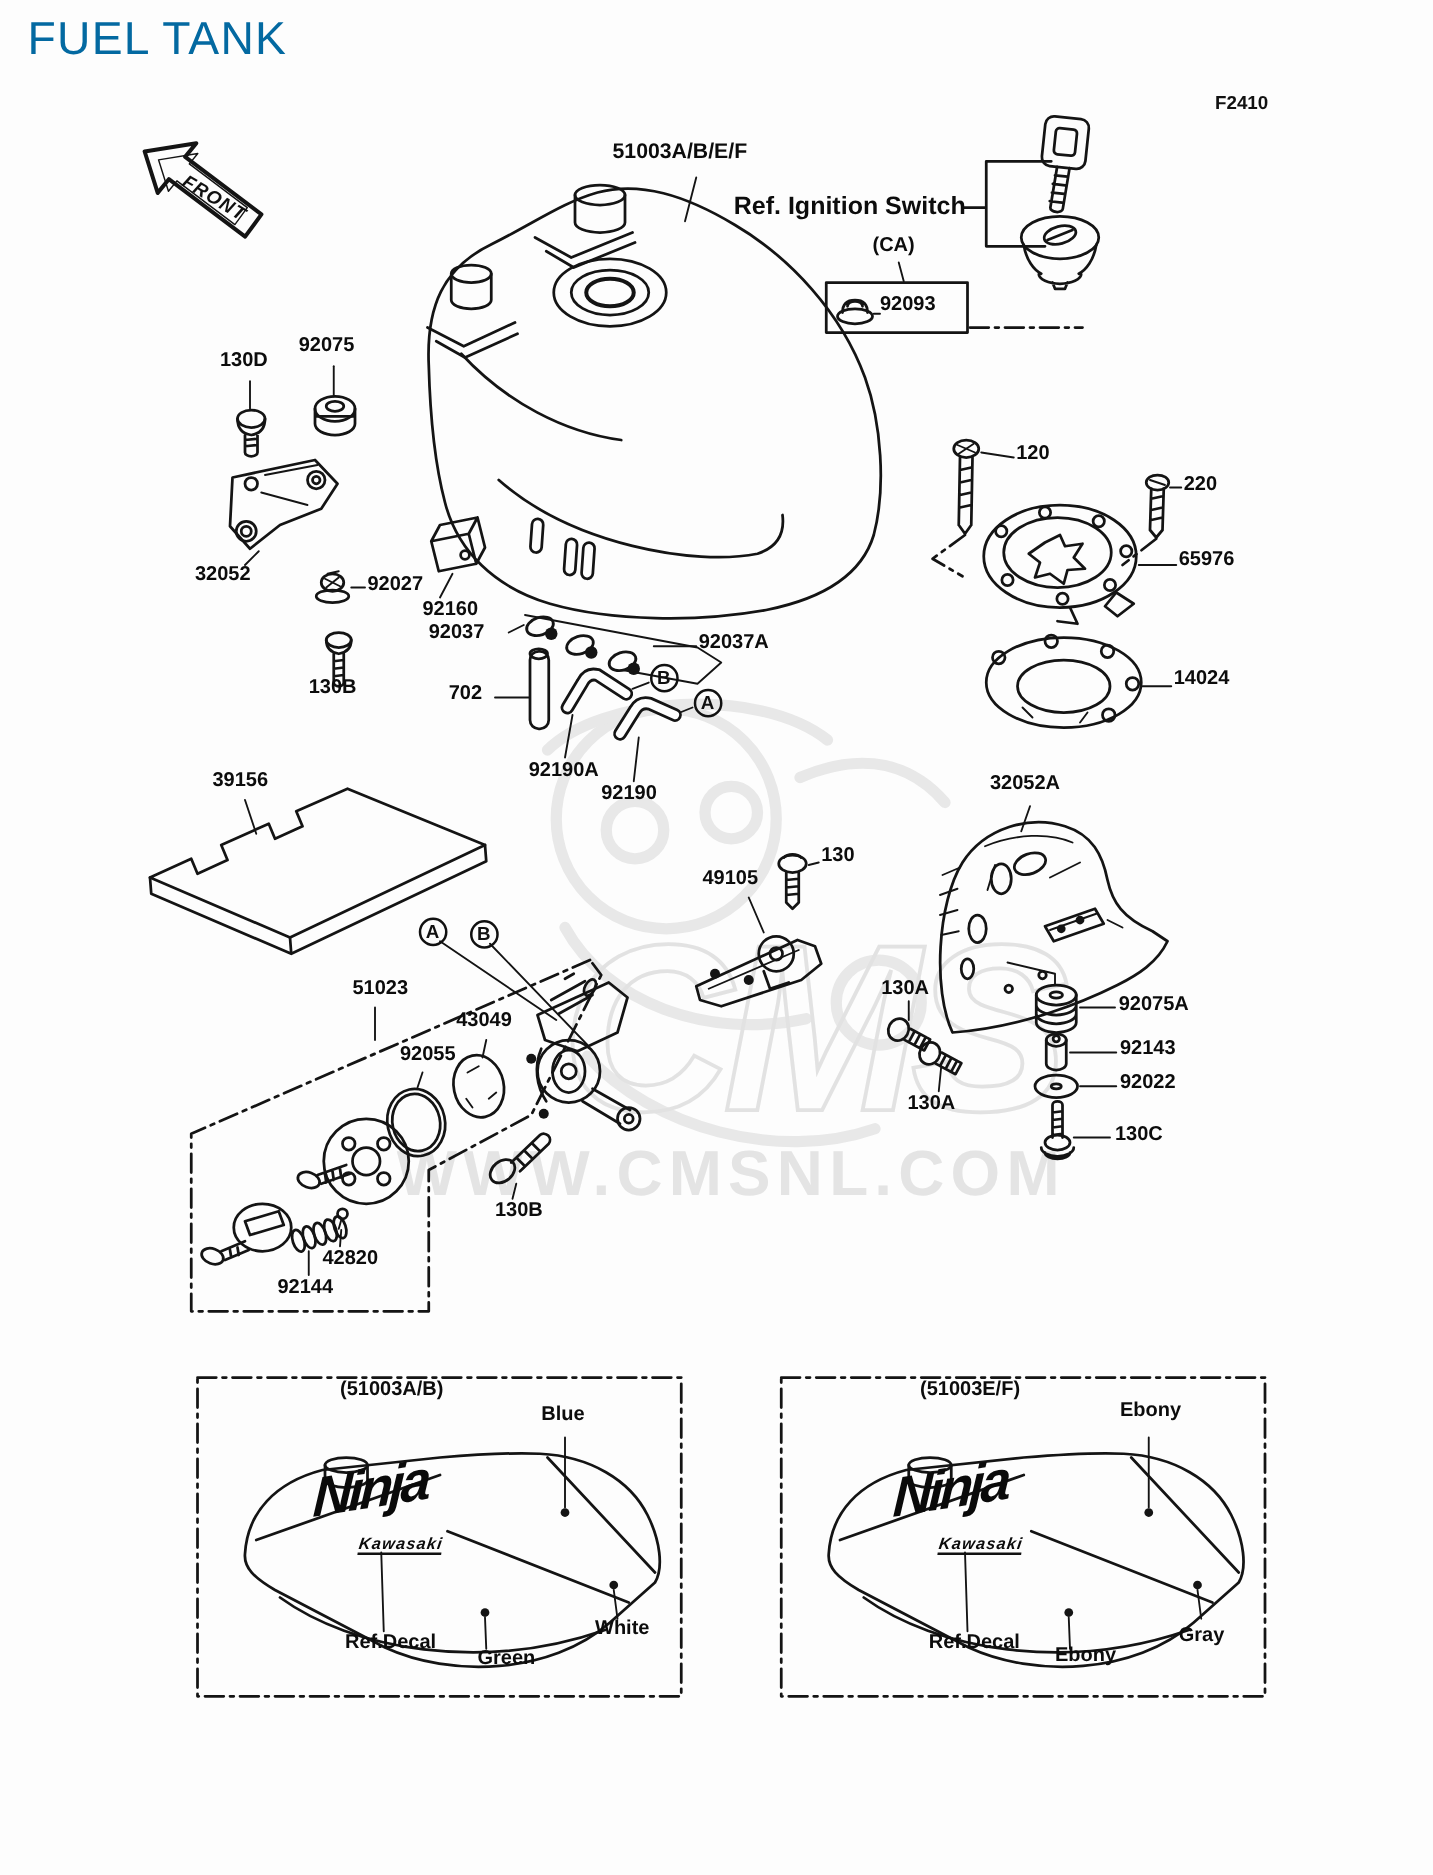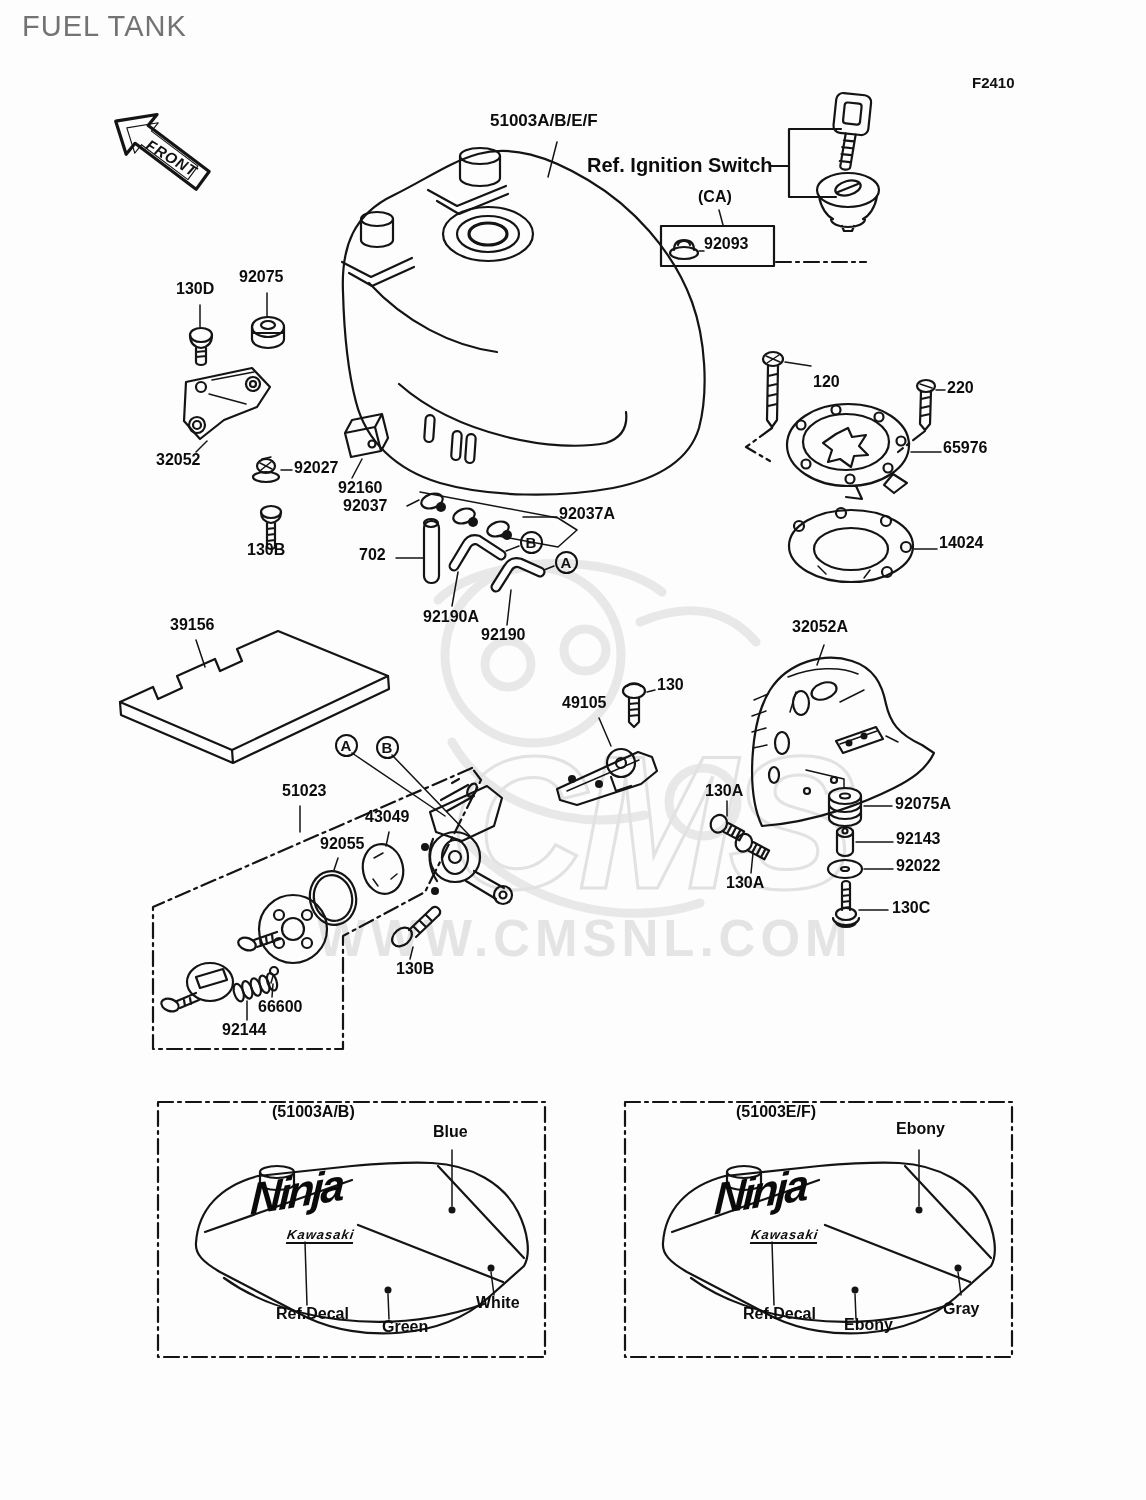--- a/index.html
+++ b/index.html
@@ -1,18 +1,18 @@
 <!DOCTYPE html>
 <html><head>
 <meta charset="utf-8">
 <style>
   html,body{margin:0;padding:0;background:#fff}
   #stage{position:relative;width:1146px;height:1500px;background:#fdfdfd;overflow:hidden;
          font-family:"Liberation Sans",sans-serif}
-  #page-title{position:absolute;left:22px;top:10px;font-size:29px;color:#737373;
+  #page-title{position:absolute;left:22px;top:10px;font-size:37px;color:#0369a1;
               letter-spacing:1px;white-space:nowrap}
   #fig-code{position:absolute;left:972px;top:74px;font-size:15px;font-weight:bold;color:#111}
   #diagram-svg{position:absolute;left:0;top:0}
   .plabel{position:absolute;font-weight:bold;font-size:16px;color:#0c0c0c;line-height:1;
           white-space:nowrap}
   .plabel.logo{font-size:44px;font-style:italic;letter-spacing:-3px;
                transform:rotate(-9deg) skewX(-12deg);color:#0a0a0a}
   .plabel.logosub{font-size:13px;font-style:italic;letter-spacing:1px;
                   border-bottom:2px solid #111;padding-bottom:1px;transform:skewX(-8deg)}
   .circ{position:absolute;width:23px;height:23px;border:2.5px solid #111;border-radius:50%;
@@ -324,38 +324,38 @@
       <div class="plabel" style="left: 156px; top: 452px;">32052</div>
       <div class="plabel" style="left: 294px; top: 460px;">92027</div>
       <div class="plabel" style="left: 338px; top: 480px;">92160</div>
       <div class="plabel" style="left: 343px; top: 498px;">92037</div>
       <div class="plabel" style="left: 559px; top: 506px;">92037A</div>
       <div class="plabel" style="left: 247px; top: 542px;">130B</div>
       <div class="plabel" style="left: 359px; top: 547px;">702</div>
       <div class="plabel" style="left: 423px; top: 609px;">92190A</div>
       <div class="plabel" style="left: 481px; top: 627px;">92190</div>
       <div class="plabel" style="left: 170px; top: 617px;">39156</div>
-      <div class="plabel" style="left: 813px; top: 374px; text-align: right;">120</div>
+      <div class="plabel" style="left: 813px; top: 355px; text-align: right;">120</div>
       <div class="plabel" style="left: 947px; top: 380px;">220</div>
       <div class="plabel" style="left: 943px; top: 440px;">65976</div>
       <div class="plabel" style="left: 939px; top: 535px;">14024</div>
       <div class="plabel" style="left: 562px; top: 695px;">49105</div>
       <div class="plabel" style="left: 657px; top: 677px;">130</div>
       <div class="plabel" style="left: 792px; top: 619px;">32052A</div>
       <div class="plabel" style="left: 282px; top: 783px;">51023</div>
       <div class="plabel" style="left: 365px; top: 809px;">43049</div>
       <div class="plabel" style="left: 320px; top: 836px;">92055</div>
       <div class="plabel" style="left: 705px; top: 783px;">130A</div>
       <div class="plabel" style="left: 895px; top: 796px;">92075A</div>
       <div class="plabel" style="left: 896px; top: 831px;">92143</div>
       <div class="plabel" style="left: 896px; top: 858px;">92022</div>
       <div class="plabel" style="left: 892px; top: 900px;">130C</div>
       <div class="plabel" style="left: 726px; top: 875px;">130A</div>
       <div class="plabel" style="left: 396px; top: 961px;">130B</div>
-      <div class="plabel" style="left: 258px; top: 999px;">66600</div>
+      <div class="plabel" style="left: 258px; top: 999px;">42820</div>
       <div class="plabel" style="left: 222px; top: 1022px;">92144</div>
       <div class="plabel" style="left: 272px; top: 1104px;">(51003A/B)</div>
       <div class="plabel" style="left: 433px; top: 1124px;">Blue</div>
       <div class="plabel" style="left: 276px; top: 1306px;">Ref.Decal</div>
       <div class="plabel" style="left: 382px; top: 1319px;">Green</div>
       <div class="plabel" style="left: 476px; top: 1295px;">White</div>
       <div class="plabel" style="left: 736px; top: 1104px;">(51003E/F)</div>
       <div class="plabel" style="left: 896px; top: 1121px;">Ebony</div>
       <div class="plabel" style="left: 743px; top: 1306px;">Ref.Decal</div>
       <div class="plabel" style="left: 844px; top: 1317px;">Ebony</div>

